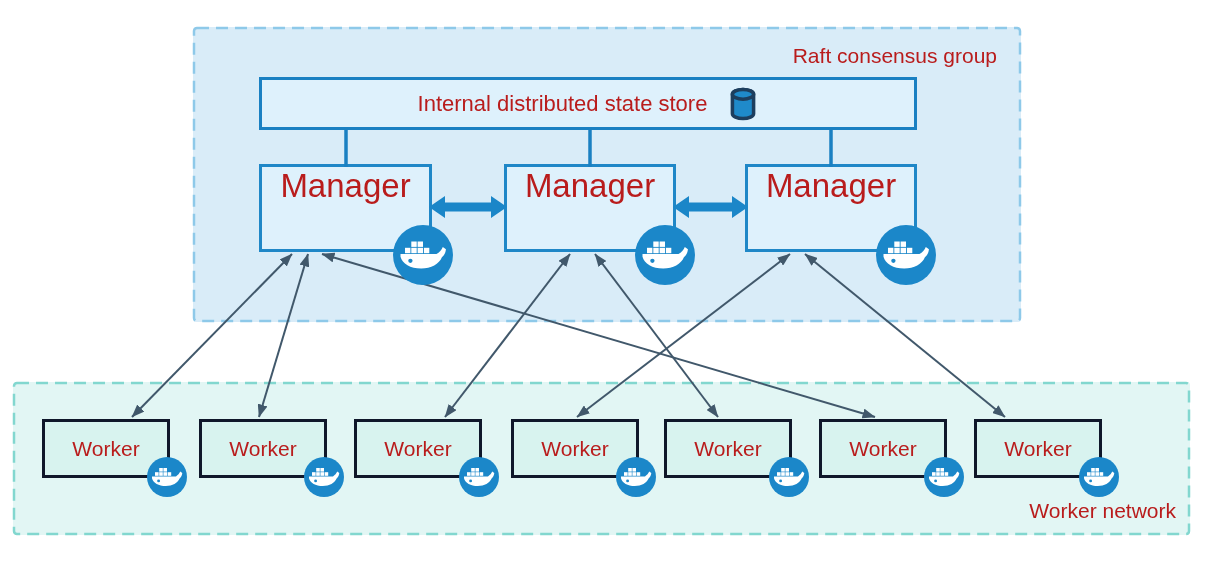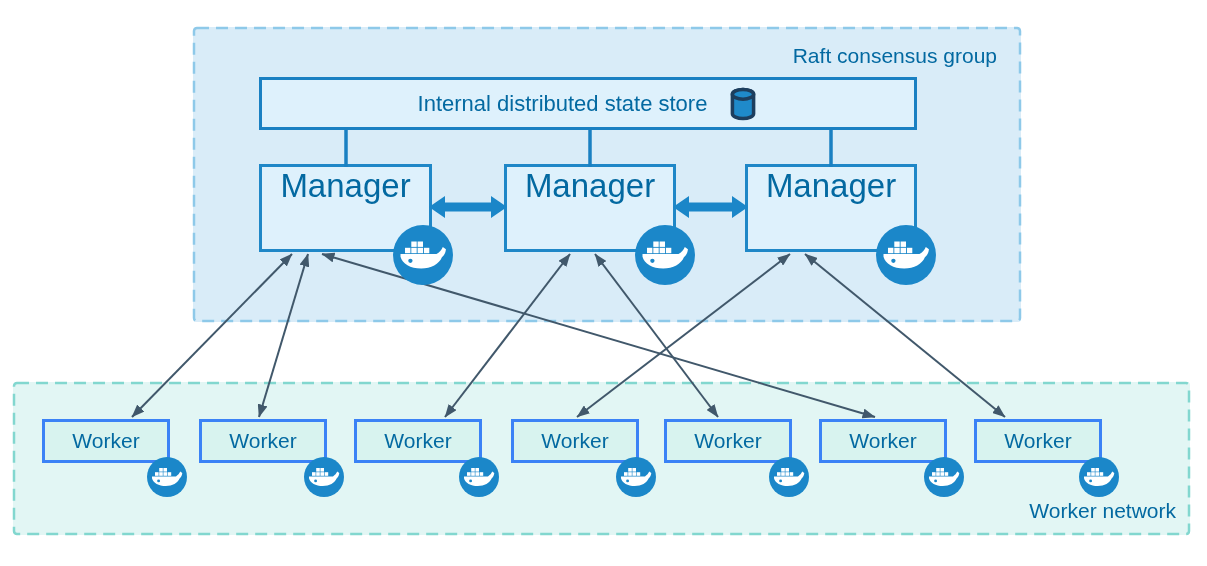--- a/index.html
+++ b/index.html
@@ -1,38 +1,38 @@
 <!DOCTYPE html>
 <html><head>
 <meta charset="utf-8">
 <style>
   html,body { margin:0; padding:0; background:#ffffff; }
   .canvas {
     position:relative; width:1207px; height:566px; background:#ffffff;
-    font-family:"Liberation Sans", sans-serif; overflow:hidden; color:#0369a1;
+    font-family:"Liberation Sans", sans-serif; overflow:hidden; color:#b91c1c;
   }
   .group { position:absolute; box-sizing:border-box; border-radius:3px; }
   .raft-group   { left:193px; top:27px;  width:828px;  height:295px; background:#d9ecf8; }
   .gossip-group { left:13px;  top:382px; width:1177px; height:153px; background:#e2f6f4; }
   .raft-label   { position:absolute; top:17px; right:24px; font-size:21px; white-space:nowrap; }
   .gossip-label { position:absolute; right:14px; bottom:12px; font-size:21px; white-space:nowrap; }
   .state-store {
     position:absolute; left:66px; top:50px; width:658px; height:53px; box-sizing:border-box;
     background:#def1fc; border:3px solid #1a80c2;
     display:flex; align-items:center; justify-content:center; gap:21px; font-size:22px;
   }
   .manager {
     position:absolute; top:137px; height:88px; width:173px; box-sizing:border-box;
     background:#def1fc; border:3px solid #1f87c7;
     display:flex; align-items:flex-start; justify-content:center; font-size:33px;
   }
   .m1{left:66px} .m2{left:311px;width:172px} .m3{left:552px;width:172px}
   .worker {
-    position:absolute; top:37px; width:128px; height:44px; box-sizing:border-box;
-    background:#d8f3ef; border:3px solid #3b82f6;
+    position:absolute; top:37px; width:128px; height:59px; box-sizing:border-box;
+    background:#d8f3ef; border:3px solid #0f172a;
     display:flex; align-items:center; justify-content:center; font-size:21px;
   }
   .w1{left:29px}.w2{left:186px}.w3{left:341px}.w4{left:498px}.w5{left:651px}.w6{left:806px}.w7{left:961px}
   .db-icon { flex:0 0 auto; }
   .overlay { position:absolute; left:0; top:0; width:1207px; height:566px; pointer-events:none; }
 </style>
 </head>
 <body>
 
 <div class="canvas">

